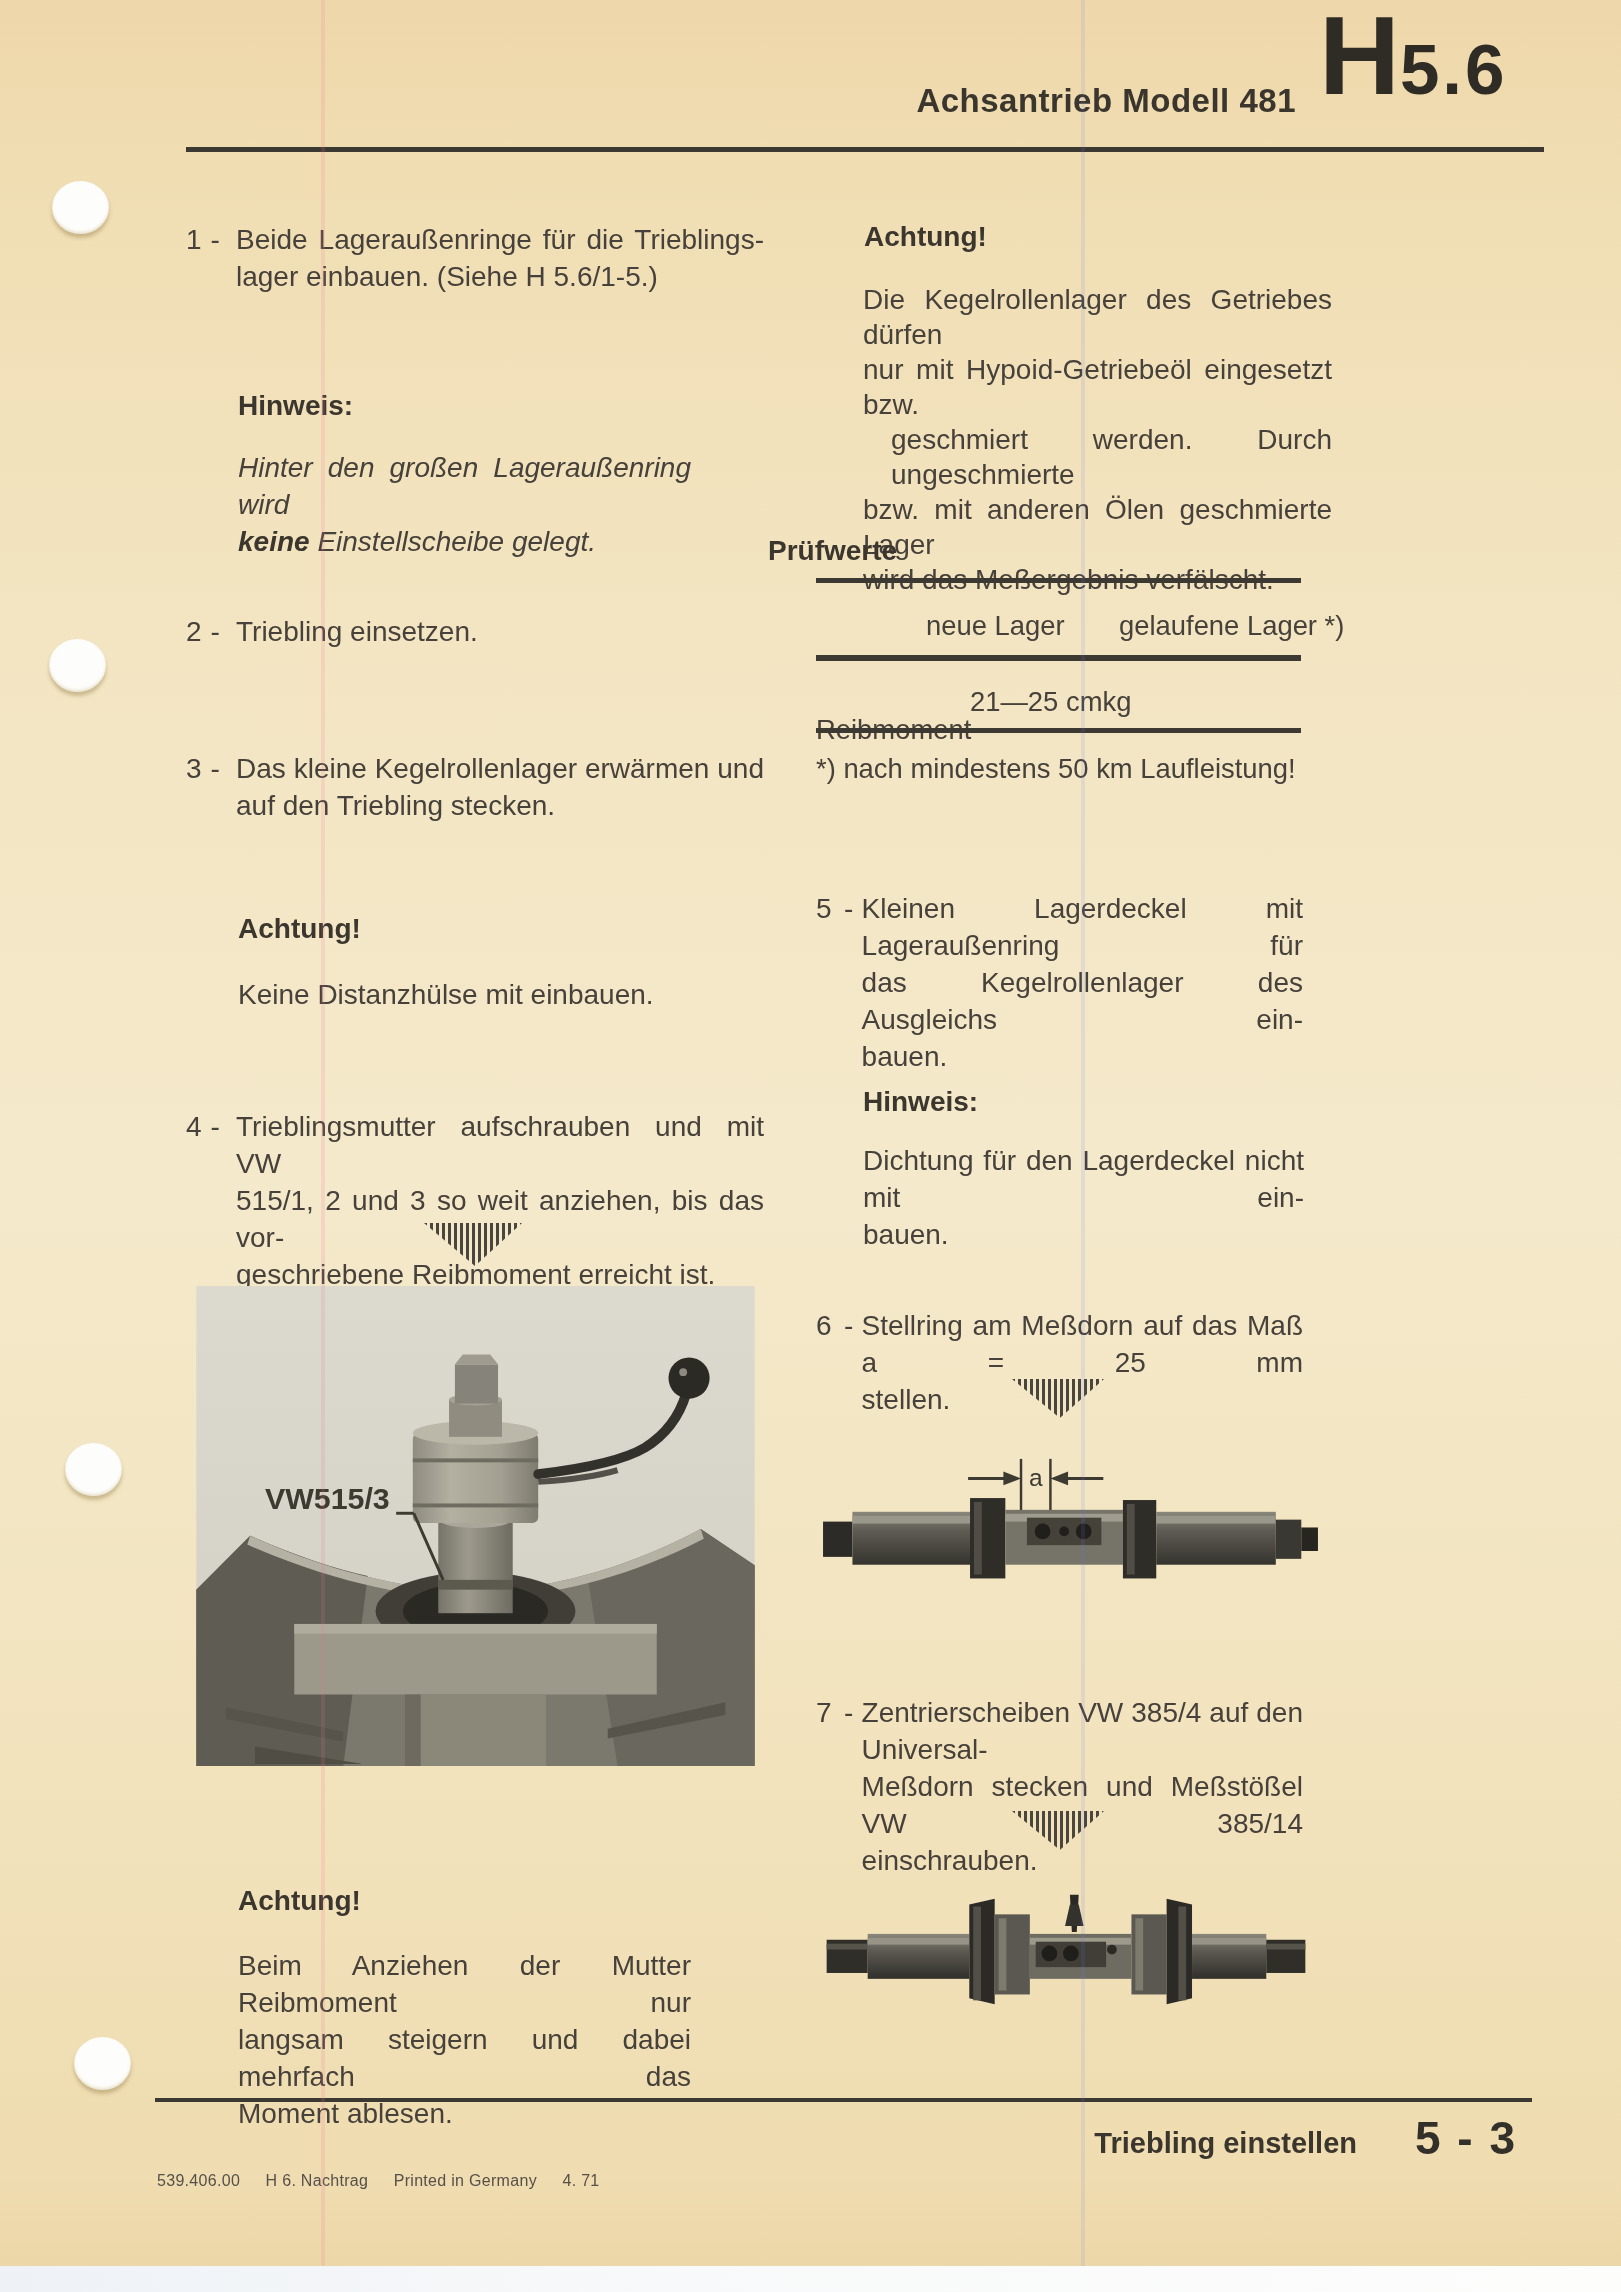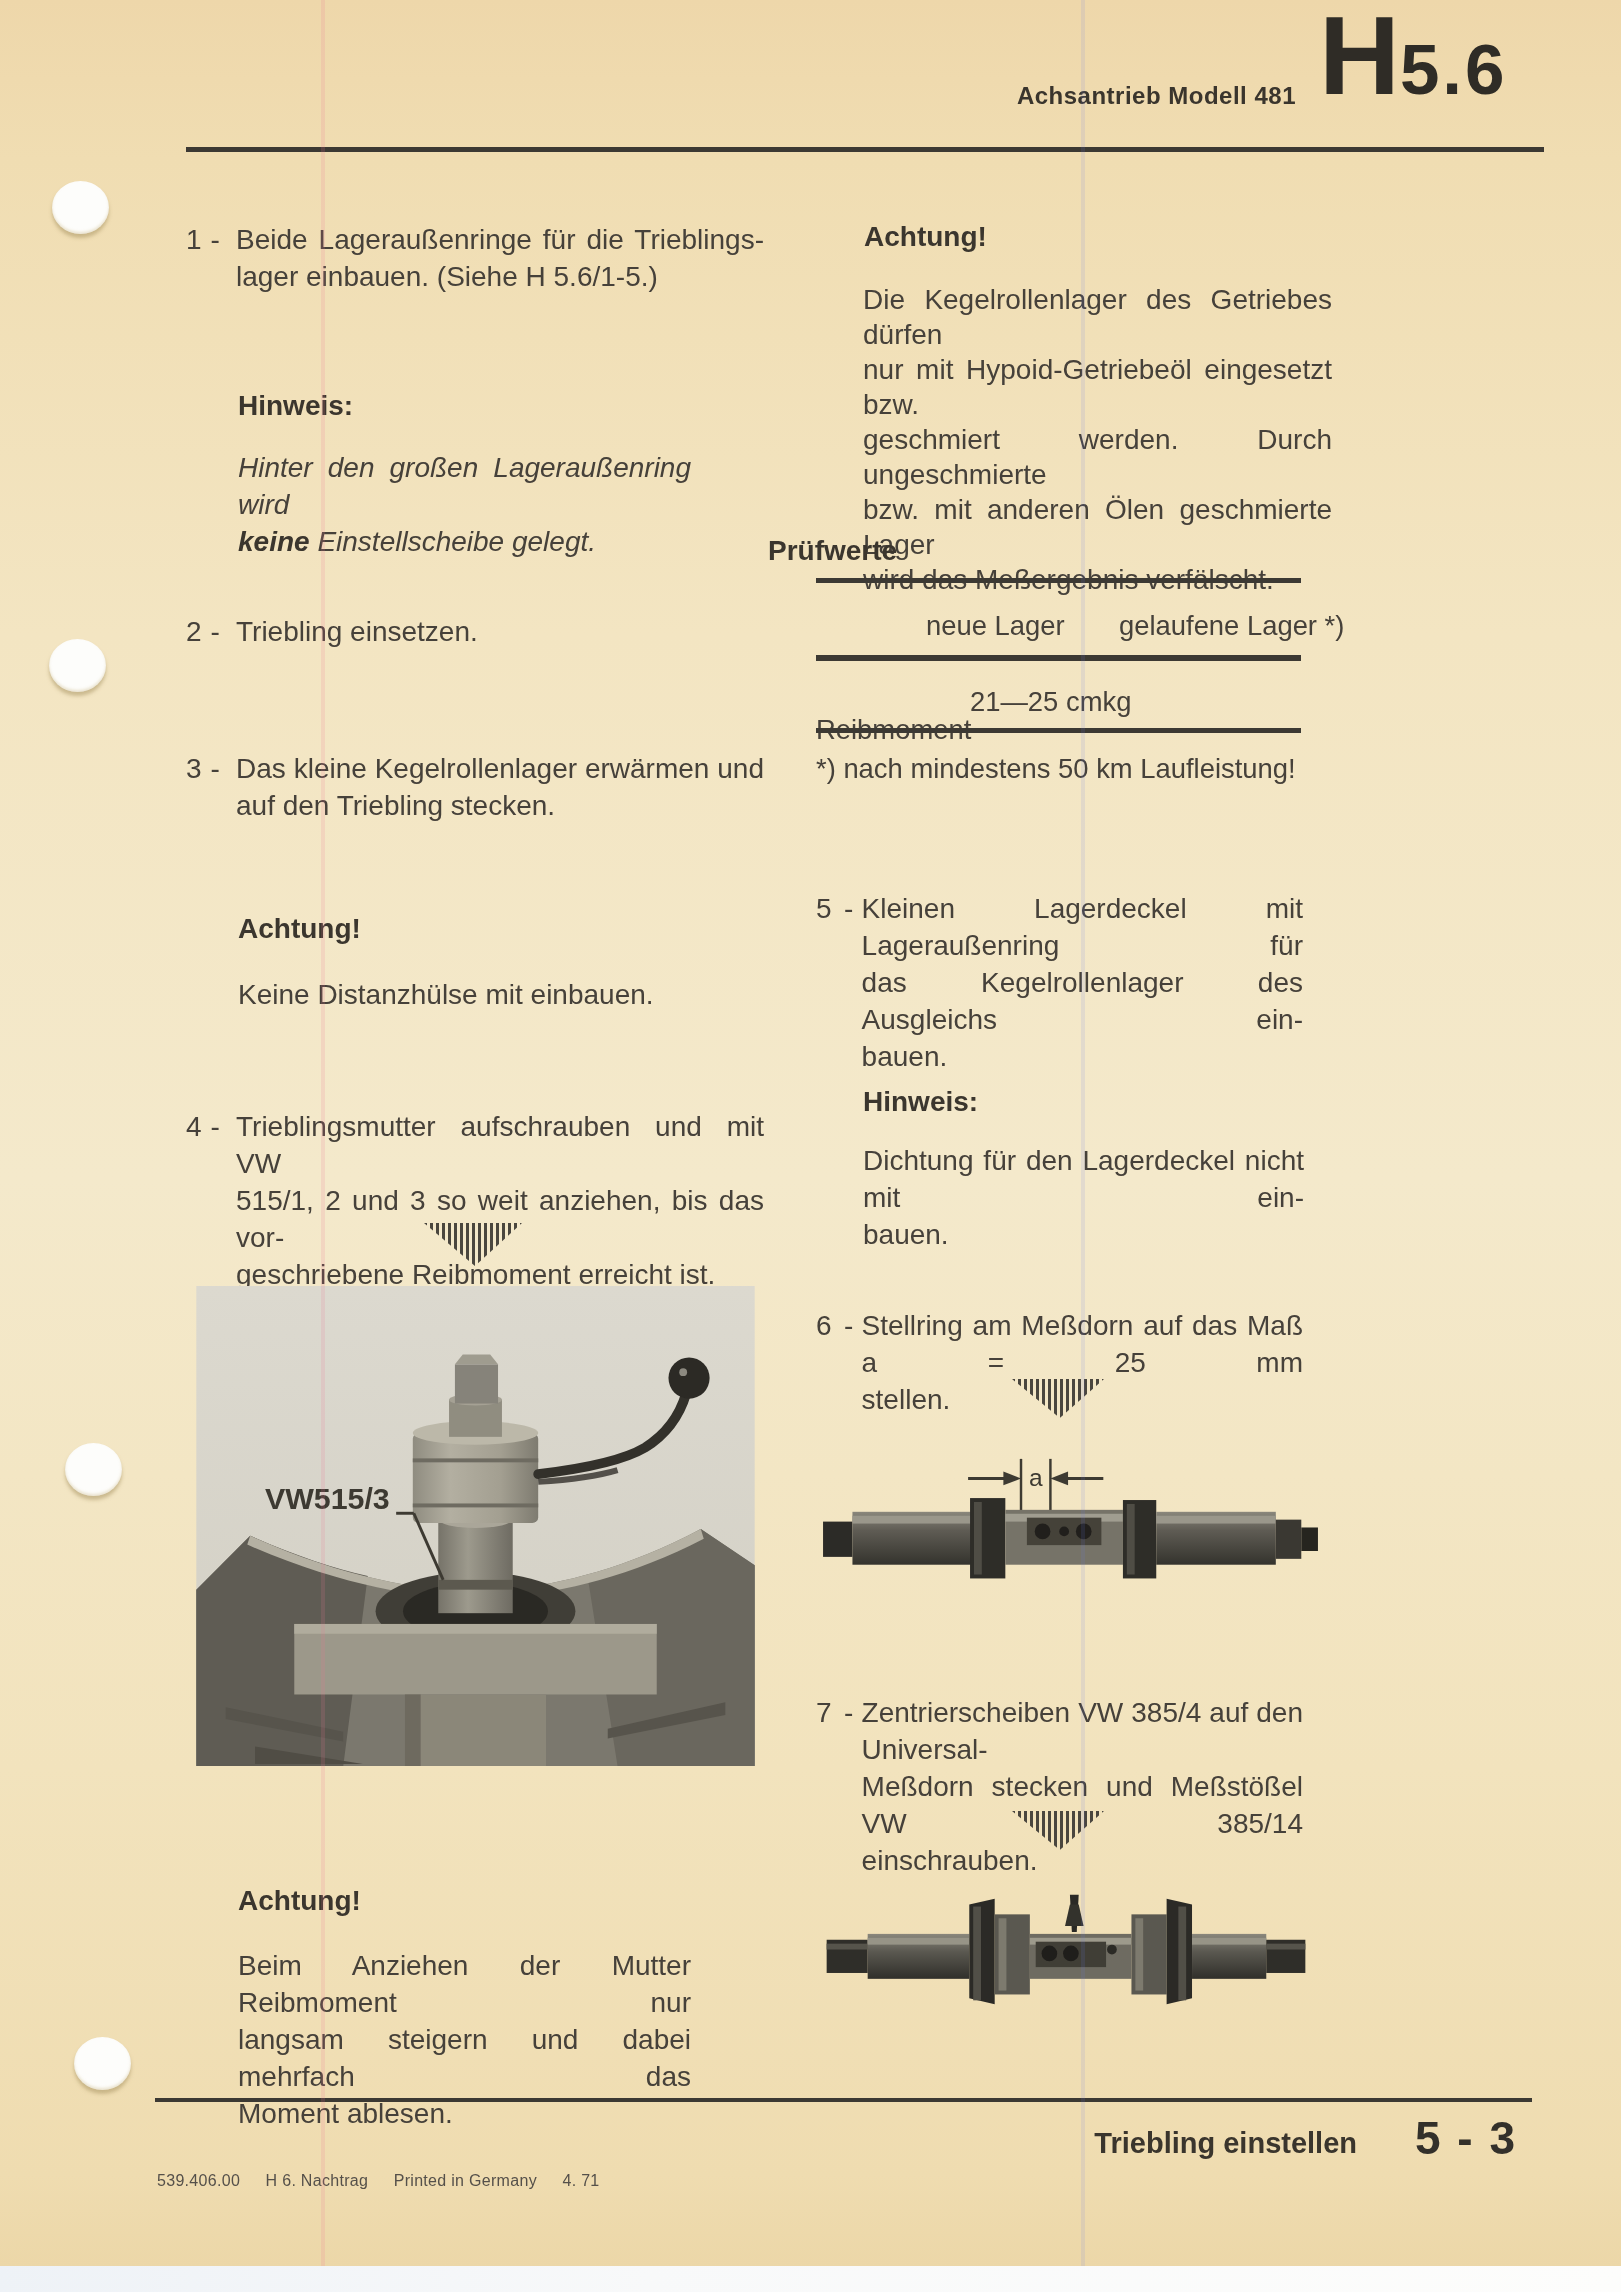--- a/index.html
+++ b/index.html
@@ -21,21 +21,21 @@
   .step .num{width:24.5px;flex:0 0 24.5px;}
   .step .dash{width:25.5px;flex:0 0 25.5px;}
   .step .stext{flex:1;}
   .rstep .num{width:28px;flex:0 0 28px;}
   .rstep .dash{width:17.6px;flex:0 0 17.6px;}
   .ln{min-height:37px;}
   .tri{position:absolute;width:98px;height:43px;z-index:2;
        background:repeating-linear-gradient(90deg,#4a463e 0px,#4a463e 2.9px,rgba(0,0,0,0) 2.9px,rgba(0,0,0,0) 6px);
        clip-path:polygon(0 0,100% 0,52% 100%);}
   .hdr-title{position:absolute;left:784px;top:82px;width:512px;text-align:right;
-       font-size:24px;font-weight:bold;color:#3a352d;letter-spacing:0.5px;}
+       font-size:33px;font-weight:bold;color:#3a352d;letter-spacing:0.5px;}
   .hdr-code{position:absolute;left:1319px;top:0px;line-height:1;color:#2f2c26;white-space:nowrap;}
   .hdr-code .big{font-size:112px;font-weight:bold;letter-spacing:0;}
   .hdr-code .small{font-size:71px;font-weight:bold;letter-spacing:2.9px;}
   .photo{position:absolute;z-index:1;}
   .table-cell{position:absolute;font-size:27.4px;color:#46413a;}
   .foot-label{position:absolute;left:980px;top:2127px;width:377px;text-align:right;
        font-size:29px;font-weight:bold;color:#3a352d;}
   .foot-page{position:absolute;left:1415px;top:2111px;font-size:46px;font-weight:bold;color:#33302a;letter-spacing:2px;}
   .imprint{position:absolute;left:157px;top:2172px;font-size:16px;color:#55504a;letter-spacing:0.3px;}
   .imprint span{margin-right:25.5px;}
@@ -177,21 +177,21 @@
   <div class="txt" style="left:238px;top:1947px;width:453px;">
     <div class="ln just">Beim Anziehen der Mutter Reibmoment nur</div>
     <div class="ln just">langsam steigern und dabei mehrfach das</div>
     <div class="ln">Moment ablesen.</div>
   </div>
 
   <div class="txt bold" style="left:864px;top:218px;">Achtung!</div>
   <div class="txt" style="left:863px;top:282px;width:469px;line-height:35px;">
     <div class="ln just" style="min-height:35px;">Die Kegelrollenlager des Getriebes dürfen</div>
     <div class="ln just" style="min-height:35px;">nur mit Hypoid-Getriebeöl eingesetzt bzw.</div>
-    <div class="ln just" style="min-height:35px;">geschmiert werden. Durch ungeschmierte</div>
+    <div class="ln just" style="min-height:35px;margin-left:28px;">geschmiert werden. Durch ungeschmierte</div>
     <div class="ln just" style="min-height:35px;">bzw. mit anderen Ölen geschmierte Lager</div>
     <div class="ln" style="min-height:35px;">wird das Meßergebnis verfälscht.</div>
   </div>
 
   <div class="txt bold" style="left:768px;top:532px;">Prüfwerte</div>
   <div class="rule" style="left:816px;top:578px;width:485px;height:4.9px;"></div>
   <div class="table-cell" style="left:918px;top:610px;margin-left:8px;">neue Lager</div>
   <div class="table-cell" style="left:1119px;top:610px;">gelaufene Lager *)</div>
   <div class="rule" style="left:816px;top:655px;width:485px;height:5.9px;"></div>
   <div class="table-cell" style="left:816px;top:686px;margin-top:28px;">Reibmoment</div>

